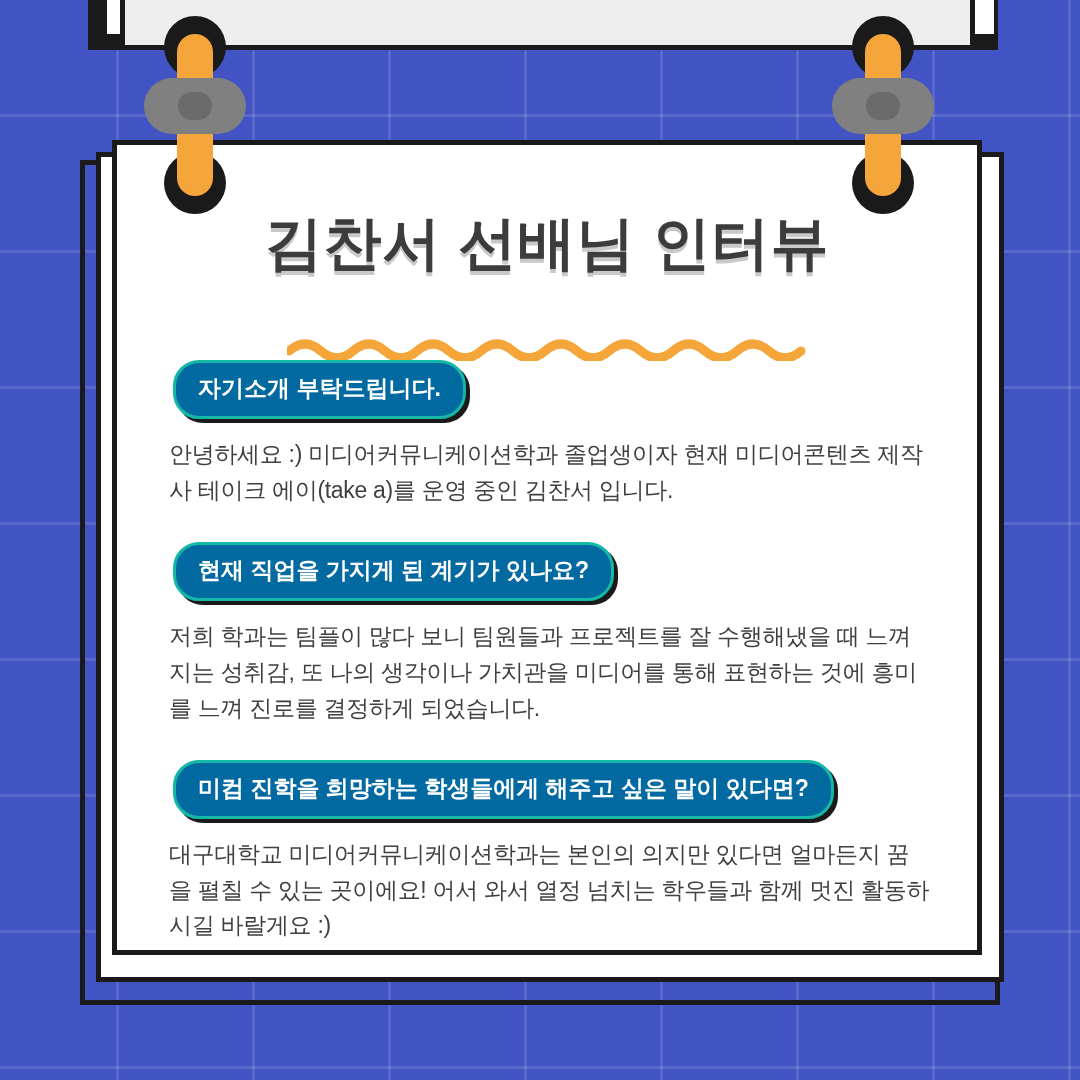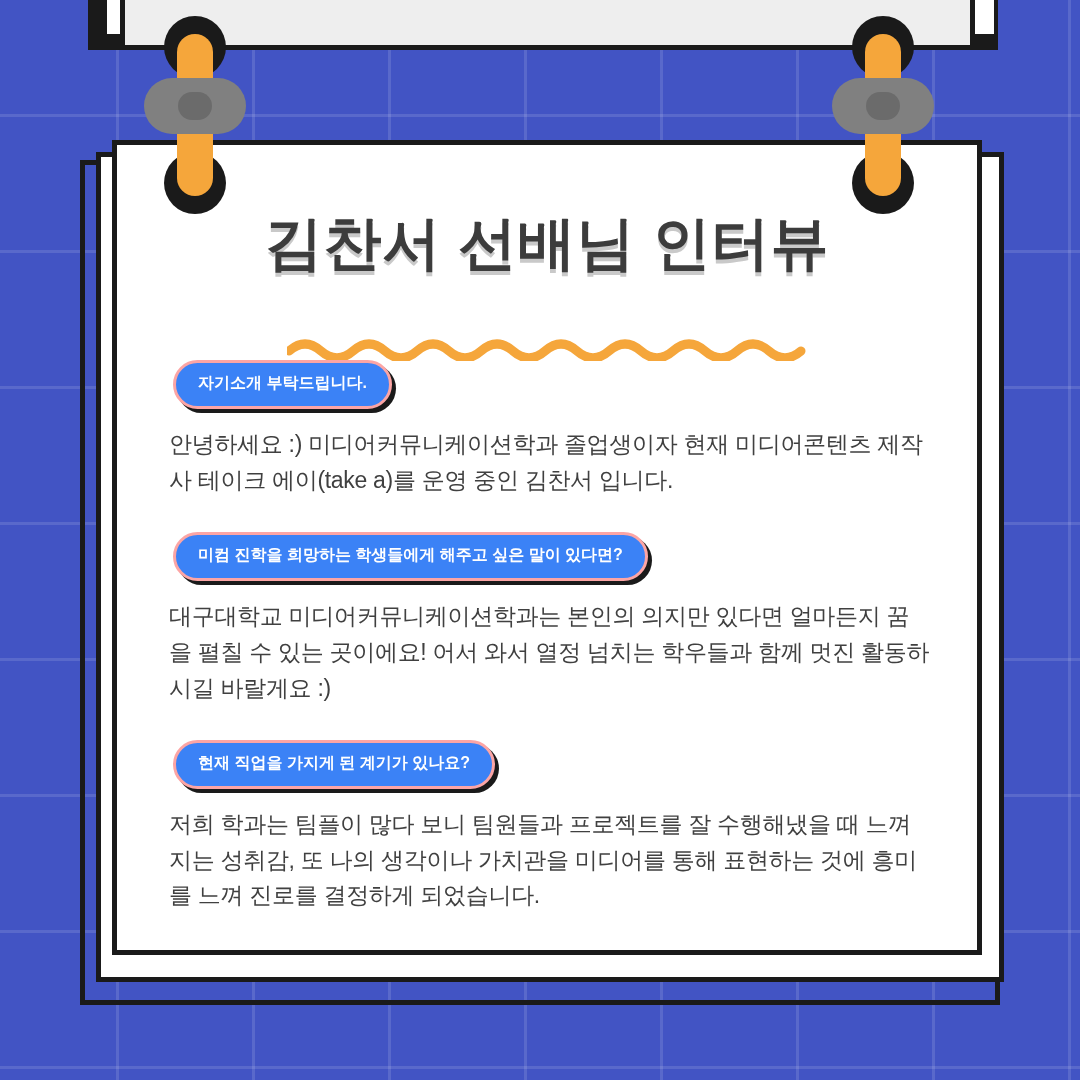--- a/index.html
+++ b/index.html
@@ -175,27 +175,27 @@
     position: absolute;
     left: 0;
     top: 215px;
     width: 100%;
     box-sizing: border-box;
     padding: 0 30px;
   }
   .qa-block { margin-bottom: 34px; }
   .q-pill {
     display: inline-block;
-    background: #3b82f6;
+    background: #0369a1;
     color: #ffffff;
-    font-size: 16px;
+    font-size: 23px;
     font-weight: bold;
     padding: 10px 22px 12px 22px;
     border-radius: 26px;
-    border: 3px solid #fca5a5;
+    border: 3px solid #14b8a6;
     box-shadow: 4px 4px 0 #1a1a1a;
     margin-left: 26px;
   }
   .a-text {
     margin: 18px 16px 0 22px;
     font-size: 23px;
     line-height: 1.55;
     color: #404040;
     letter-spacing: -0.3px;
   }
@@ -223,27 +223,27 @@
   </div>
 
   <div class="qa-list">
 
     <div class="qa-block">
       <div class="q-pill">자기소개 부탁드립니다.</div>
       <div class="a-text">안녕하세요 :) 미디어커뮤니케이션학과 졸업생이자 현재 미디어콘텐츠 제작사 테이크 에이(take a)를 운영 중인 김찬서 입니다.</div>
     </div>
 
     <div class="qa-block">
+      <div class="q-pill">현재 직업을 가지게 된 계기가 있나요?</div>
+      <div class="a-text">저희 학과는 팀플이 많다 보니 팀원들과 프로젝트를 잘 수행해냈을 때 느껴지는 성취감, 또 나의 생각이나 가치관을 미디어를 통해 표현하는 것에 흥미를 느껴 진로를 결정하게 되었습니다.</div>
+    </div>
+
+    <div class="qa-block">
       <div class="q-pill">미컴 진학을 희망하는 학생들에게 해주고 싶은 말이 있다면?</div>
       <div class="a-text">대구대학교 미디어커뮤니케이션학과는 본인의 의지만 있다면 얼마든지 꿈을 펼칠 수 있는 곳이에요! 어서 와서 열정 넘치는 학우들과 함께 멋진 활동하시길 바랄게요 :)</div>
-    </div>
-
-    <div class="qa-block">
-      <div class="q-pill">현재 직업을 가지게 된 계기가 있나요?</div>
-      <div class="a-text">저희 학과는 팀플이 많다 보니 팀원들과 프로젝트를 잘 수행해냈을 때 느껴지는 성취감, 또 나의 생각이나 가치관을 미디어를 통해 표현하는 것에 흥미를 느껴 진로를 결정하게 되었습니다.</div>
     </div>
 
   </div>
 </div>
 
 <div class="clip clip-left">
   <div class="ring-top"></div>
   <div class="ring-bottom"></div>
   <div class="bar"></div>
   <div class="hub"></div>

